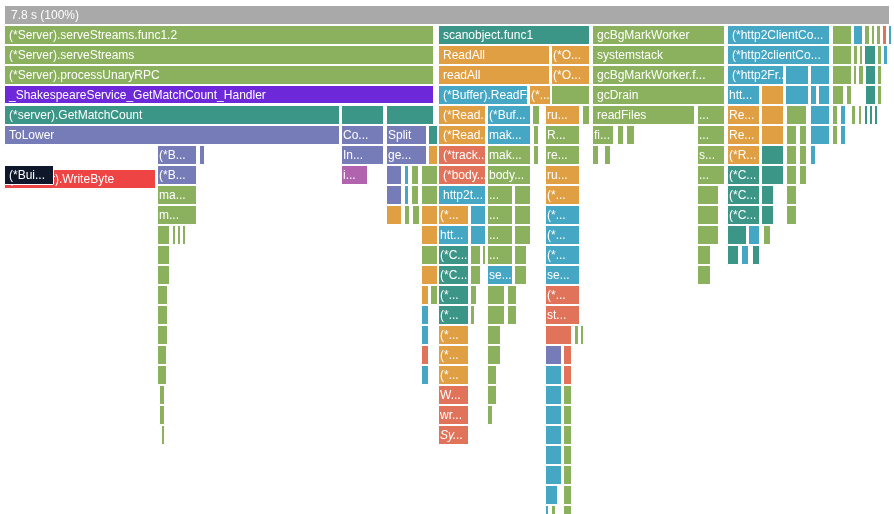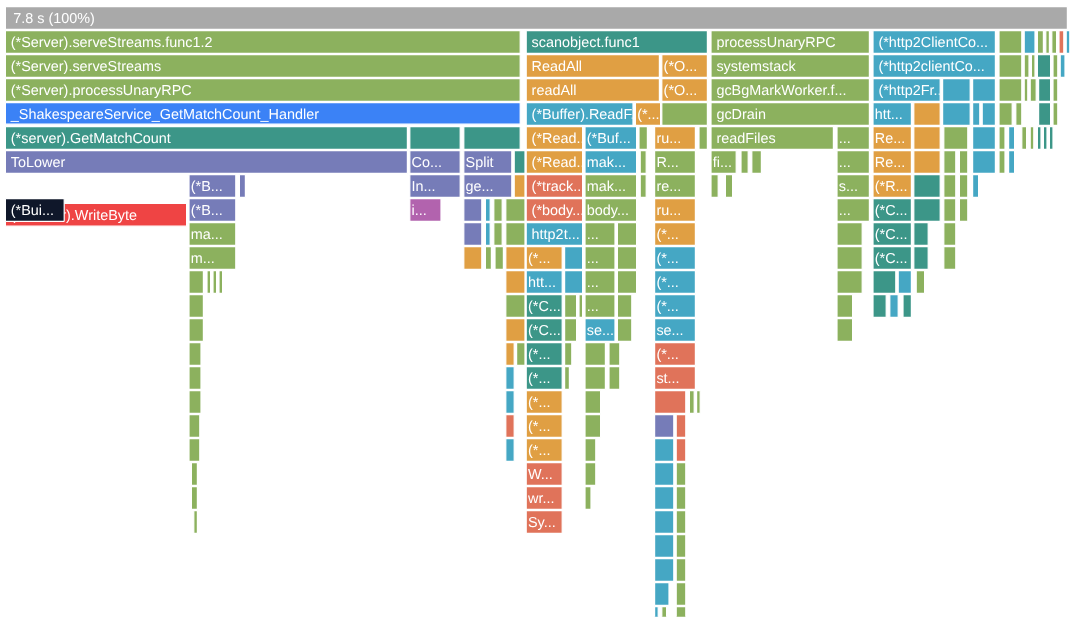--- a/index.html
+++ b/index.html
@@ -17,21 +17,21 @@
           border-radius:1px;overflow:hidden;white-space:nowrap;}
 </style>
 </head>
 <body>
 
 <div id="flamegraph">
   <div class="header">7.8 s (100%)</div>
   <div id="frames-layer">
       <div class="frame" style="left: 4px; top: 25px; width: 430px; height: 20px; background: rgb(140, 177, 94);"><span>(*Server).serveStreams.func1.2</span></div>
       <div class="frame" style="left: 438px; top: 25px; width: 152px; height: 20px; background: rgb(60, 150, 136);"><span>scanobject.func1</span></div>
-      <div class="frame" style="left: 592px; top: 25px; width: 133px; height: 20px; background: rgb(140, 177, 94);"><span>processUnaryRPC</span></div>
+      <div class="frame" style="left: 592px; top: 25px; width: 133px; height: 20px; background: rgb(140, 177, 94);"><span>gcBgMarkWorker</span></div>
       <div class="frame" style="left: 727px; top: 25px; width: 103px; height: 20px; background: rgb(69, 167, 196);"><span>(*http2ClientCo...</span></div>
       <div class="frame tiny" style="left: 832px; top: 25px; width: 20px; height: 20px; background: rgb(140, 177, 94);"></div>
       <div class="frame tiny" style="left: 853px; top: 25px; width: 10px; height: 20px; background: rgb(69, 167, 196);"></div>
       <div class="frame tiny" style="left: 864px; top: 25px; width: 6px; height: 20px; background: rgb(140, 177, 94);"></div>
       <div class="frame tiny" style="left: 871px; top: 25px; width: 4px; height: 20px; background: rgb(140, 177, 94);"></div>
       <div class="frame tiny" style="left: 876px; top: 25px; width: 5px; height: 20px; background: rgb(140, 177, 94);"></div>
       <div class="frame tiny" style="left: 882px; top: 25px; width: 5px; height: 20px; background: rgb(224, 115, 90);"></div>
       <div class="frame tiny" style="left: 888px; top: 25px; width: 4px; height: 20px; background: rgb(69, 167, 196);"></div>
       <div class="frame" style="left: 4px; top: 45px; width: 430px; height: 20px; background: rgb(140, 177, 94);"><span>(*Server).serveStreams</span></div>
       <div class="frame" style="left: 438px; top: 45px; width: 112px; height: 20px; background: rgb(224, 159, 67);"><span>ReadAll</span></div>
@@ -49,21 +49,21 @@
       <div class="frame tiny" style="left: 551px; top: 65px; width: 39px; height: 20px; background: rgb(224, 159, 67);"><span>(*O...</span></div>
       <div class="frame" style="left: 592px; top: 65px; width: 133px; height: 20px; background: rgb(140, 177, 94);"><span>gcBgMarkWorker.f...</span></div>
       <div class="frame" style="left: 727px; top: 65px; width: 57px; height: 20px; background: rgb(69, 167, 196);"><span>(*http2Fr...</span></div>
       <div class="frame tiny" style="left: 785px; top: 65px; width: 24px; height: 20px; background: rgb(69, 167, 196);"></div>
       <div class="frame tiny" style="left: 810px; top: 65px; width: 20px; height: 20px; background: rgb(69, 167, 196);"></div>
       <div class="frame tiny" style="left: 832px; top: 65px; width: 20px; height: 20px; background: rgb(140, 177, 94);"></div>
       <div class="frame tiny" style="left: 853px; top: 65px; width: 4px; height: 20px; background: rgb(140, 177, 94);"></div>
       <div class="frame tiny" style="left: 858px; top: 65px; width: 6px; height: 20px; background: rgb(140, 177, 94);"></div>
       <div class="frame tiny" style="left: 865px; top: 65px; width: 11px; height: 20px; background: rgb(60, 150, 136);"></div>
       <div class="frame tiny" style="left: 877px; top: 65px; width: 5px; height: 20px; background: rgb(140, 177, 94);"></div>
-      <div class="frame" style="left: 4px; top: 85px; width: 430px; height: 19px; background: #3b82f6;"><span>_ShakespeareService_GetMatchCount_Handler</span></div>
+      <div class="frame" style="left: 4px; top: 85px; width: 430px; height: 19px; background: #6d28d9;"><span>_ShakespeareService_GetMatchCount_Handler</span></div>
       <div class="frame" style="left: 438px; top: 85px; width: 90px; height: 20px; background: rgb(69, 167, 196);"><span>(*Buffer).ReadF...</span></div>
       <div class="frame tiny" style="left: 529px; top: 85px; width: 22px; height: 20px; background: rgb(224, 159, 67);"><span>(*...</span></div>
       <div class="frame tiny" style="left: 551px; top: 85px; width: 39px; height: 20px; background: rgb(140, 177, 94);"></div>
       <div class="frame" style="left: 592px; top: 85px; width: 133px; height: 20px; background: rgb(140, 177, 94);"><span>gcDrain</span></div>
       <div class="frame tiny" style="left: 727px; top: 85px; width: 33px; height: 20px; background: rgb(69, 167, 196);"><span>htt...</span></div>
       <div class="frame tiny" style="left: 761px; top: 85px; width: 23px; height: 20px; background: rgb(224, 159, 67);"></div>
       <div class="frame tiny" style="left: 785px; top: 85px; width: 24px; height: 20px; background: rgb(69, 167, 196);"></div>
       <div class="frame tiny" style="left: 810px; top: 85px; width: 7px; height: 20px; background: rgb(69, 167, 196);"></div>
       <div class="frame tiny" style="left: 818px; top: 85px; width: 12px; height: 20px; background: rgb(69, 167, 196);"></div>
       <div class="frame tiny" style="left: 832px; top: 85px; width: 12px; height: 20px; background: rgb(140, 177, 94);"></div>
@@ -242,21 +242,21 @@
       <div class="frame tiny" style="left: 438px; top: 385px; width: 31px; height: 20px; background: rgb(224, 115, 90);"><span>W...</span></div>
       <div class="frame tiny" style="left: 487px; top: 385px; width: 10px; height: 20px; background: rgb(140, 177, 94);"></div>
       <div class="frame tiny" style="left: 545px; top: 385px; width: 17px; height: 20px; background: rgb(69, 167, 196);"></div>
       <div class="frame tiny" style="left: 563px; top: 385px; width: 9px; height: 20px; background: rgb(140, 177, 94);"></div>
       <div class="frame tiny" style="left: 159px; top: 405px; width: 6px; height: 20px; background: rgb(140, 177, 94);"></div>
       <div class="frame tiny" style="left: 438px; top: 405px; width: 31px; height: 20px; background: rgb(224, 115, 90);"><span>wr...</span></div>
       <div class="frame tiny" style="left: 487px; top: 405px; width: 6px; height: 20px; background: rgb(140, 177, 94);"></div>
       <div class="frame tiny" style="left: 545px; top: 405px; width: 17px; height: 20px; background: rgb(69, 167, 196);"></div>
       <div class="frame tiny" style="left: 563px; top: 405px; width: 9px; height: 20px; background: rgb(140, 177, 94);"></div>
       <div class="frame tiny" style="left: 161px; top: 425px; width: 4px; height: 20px; background: rgb(140, 177, 94);"></div>
-      <div class="frame tiny" style="left: 438px; top: 425px; width: 31px; height: 20px; background: rgb(224, 115, 90);"><span>Sy...</span></div>
+      <div class="frame tiny" style="left: 438px; top: 425px; width: 31px; height: 20px; background: rgb(224, 115, 90); font-style: italic;"><span>Sy...</span></div>
       <div class="frame tiny" style="left: 545px; top: 425px; width: 17px; height: 20px; background: rgb(69, 167, 196);"></div>
       <div class="frame tiny" style="left: 563px; top: 425px; width: 9px; height: 20px; background: rgb(140, 177, 94);"></div>
       <div class="frame tiny" style="left: 545px; top: 445px; width: 17px; height: 20px; background: rgb(69, 167, 196);"></div>
       <div class="frame tiny" style="left: 563px; top: 445px; width: 9px; height: 20px; background: rgb(140, 177, 94);"></div>
       <div class="frame tiny" style="left: 545px; top: 465px; width: 17px; height: 20px; background: rgb(69, 167, 196);"></div>
       <div class="frame tiny" style="left: 563px; top: 465px; width: 9px; height: 20px; background: rgb(140, 177, 94);"></div>
       <div class="frame tiny" style="left: 545px; top: 485px; width: 13px; height: 20px; background: rgb(69, 167, 196);"></div>
       <div class="frame tiny" style="left: 563px; top: 485px; width: 9px; height: 20px; background: rgb(140, 177, 94);"></div>
       <div class="frame tiny" style="left: 545px; top: 505px; width: 4px; height: 20px; background: rgb(69, 167, 196);"></div>
       <div class="frame tiny" style="left: 551px; top: 505px; width: 5px; height: 20px; background: rgb(140, 177, 94);"></div>

